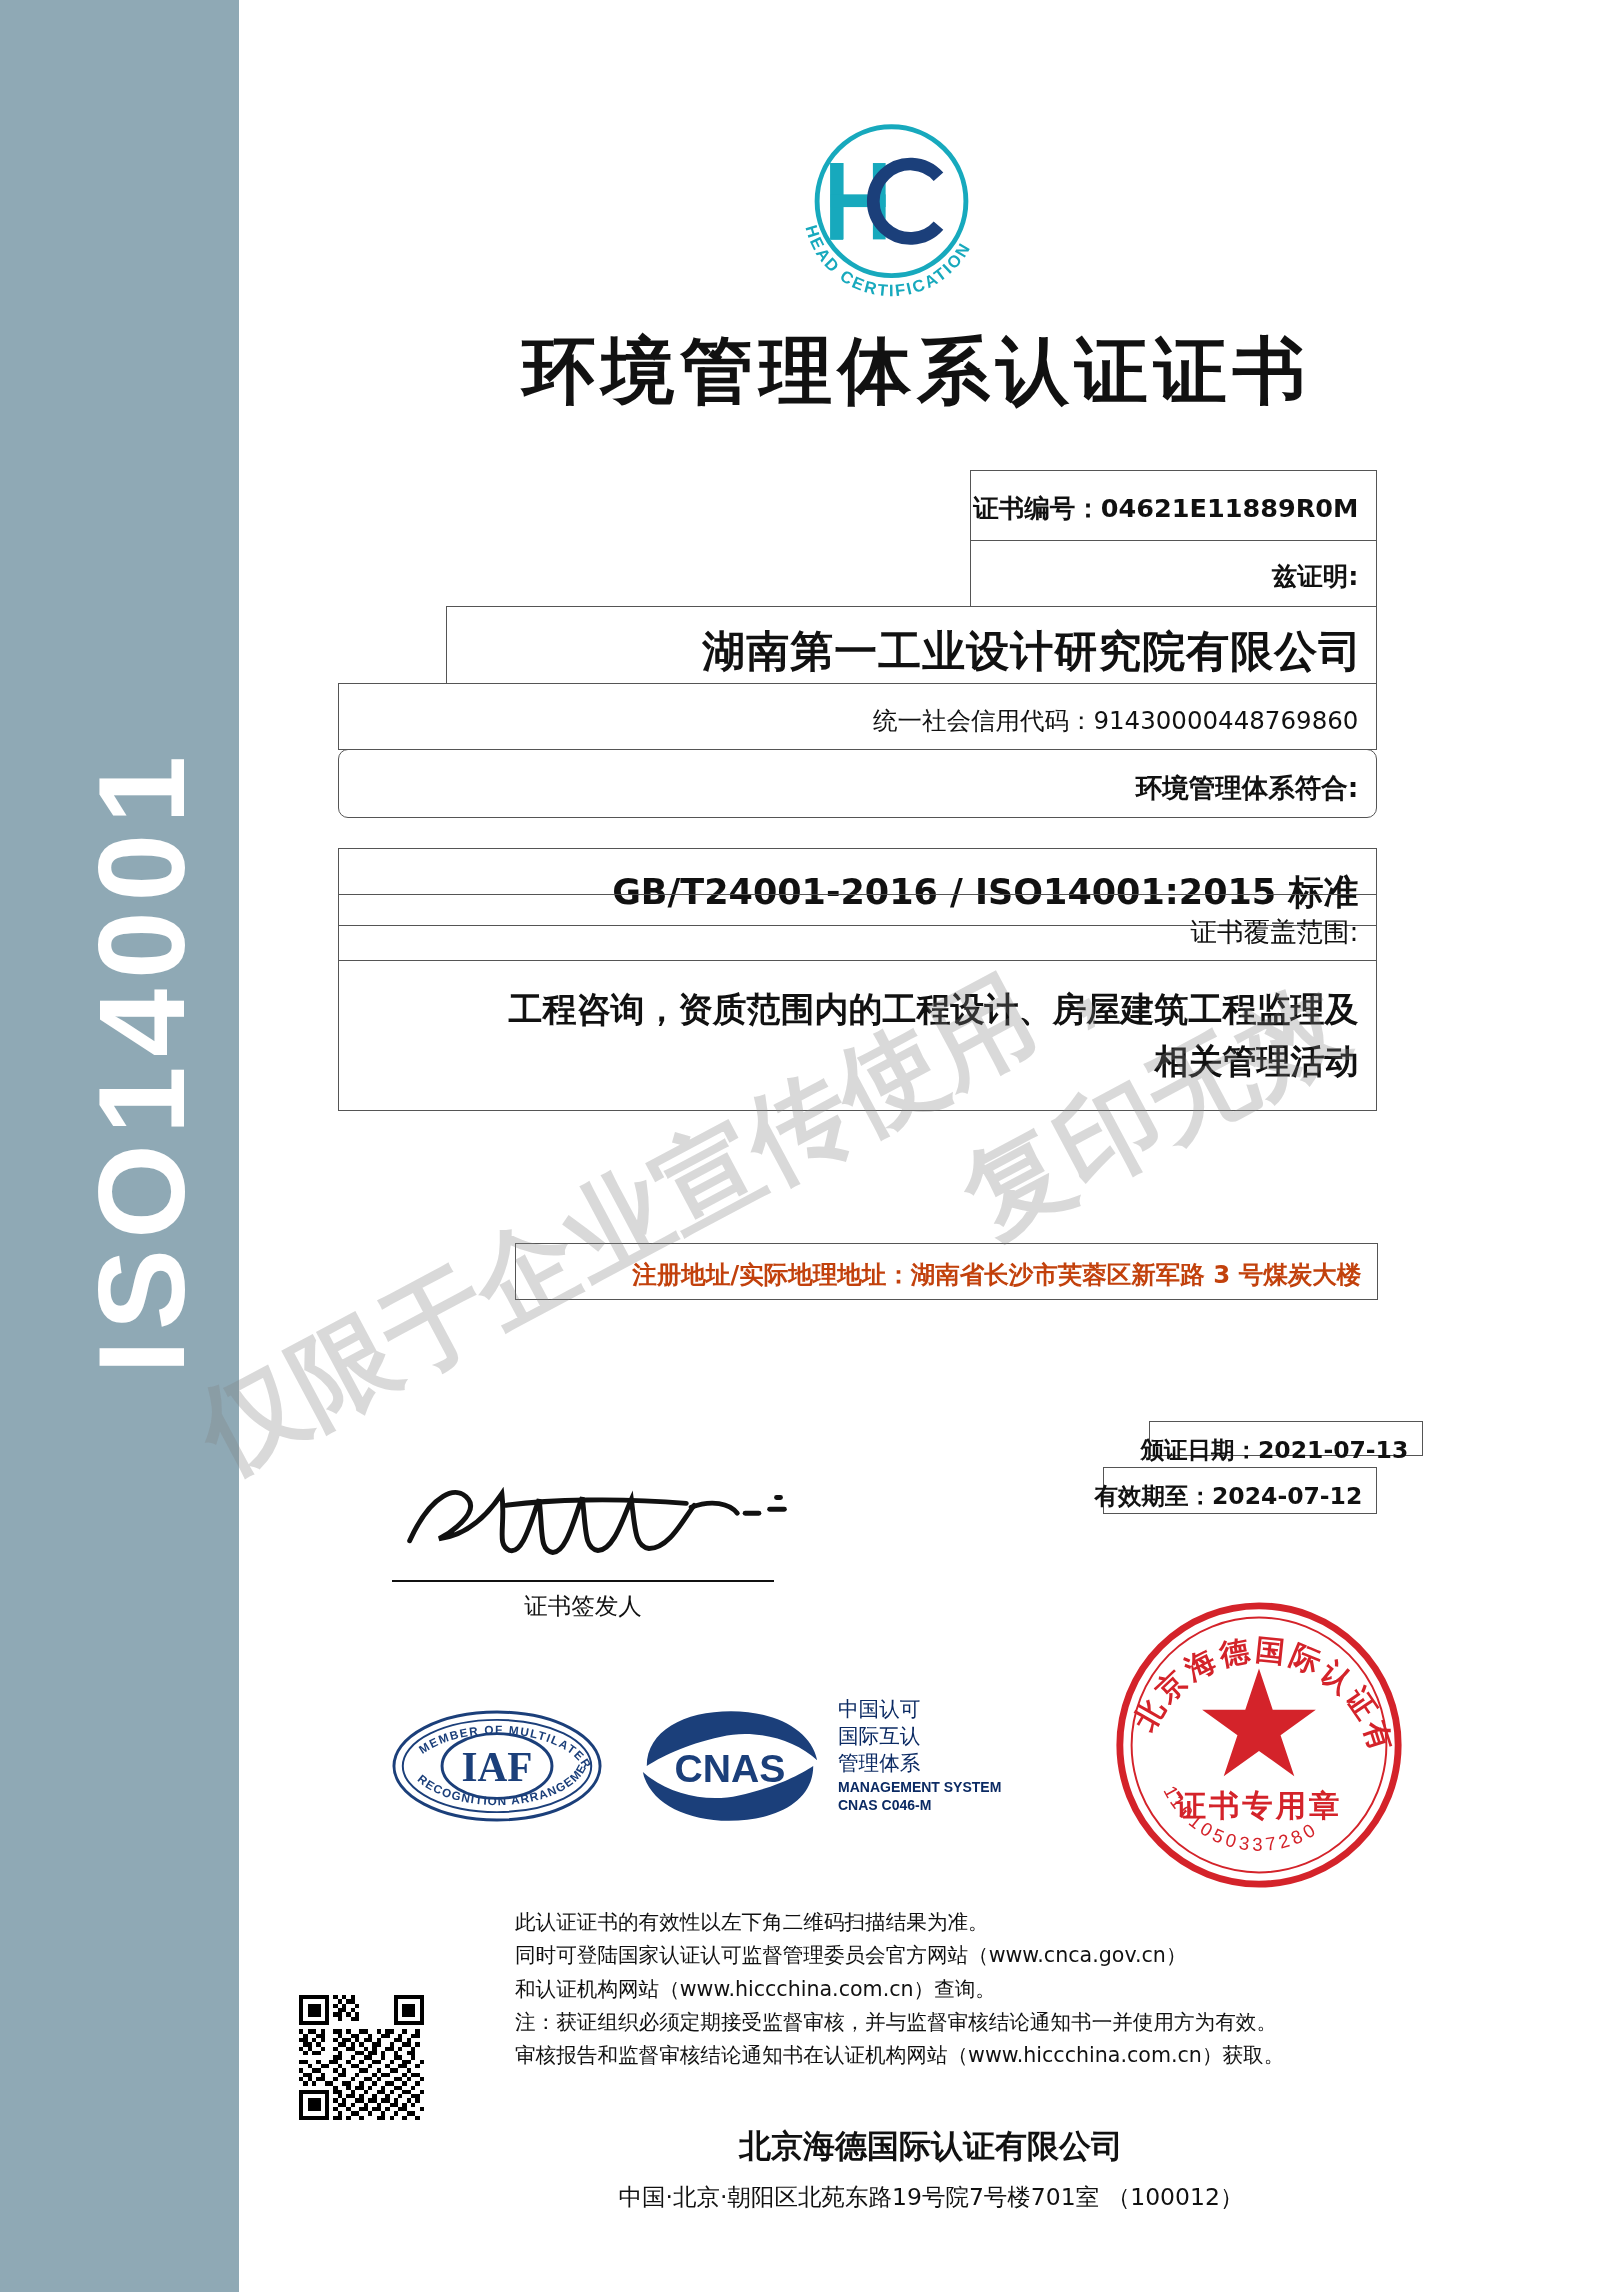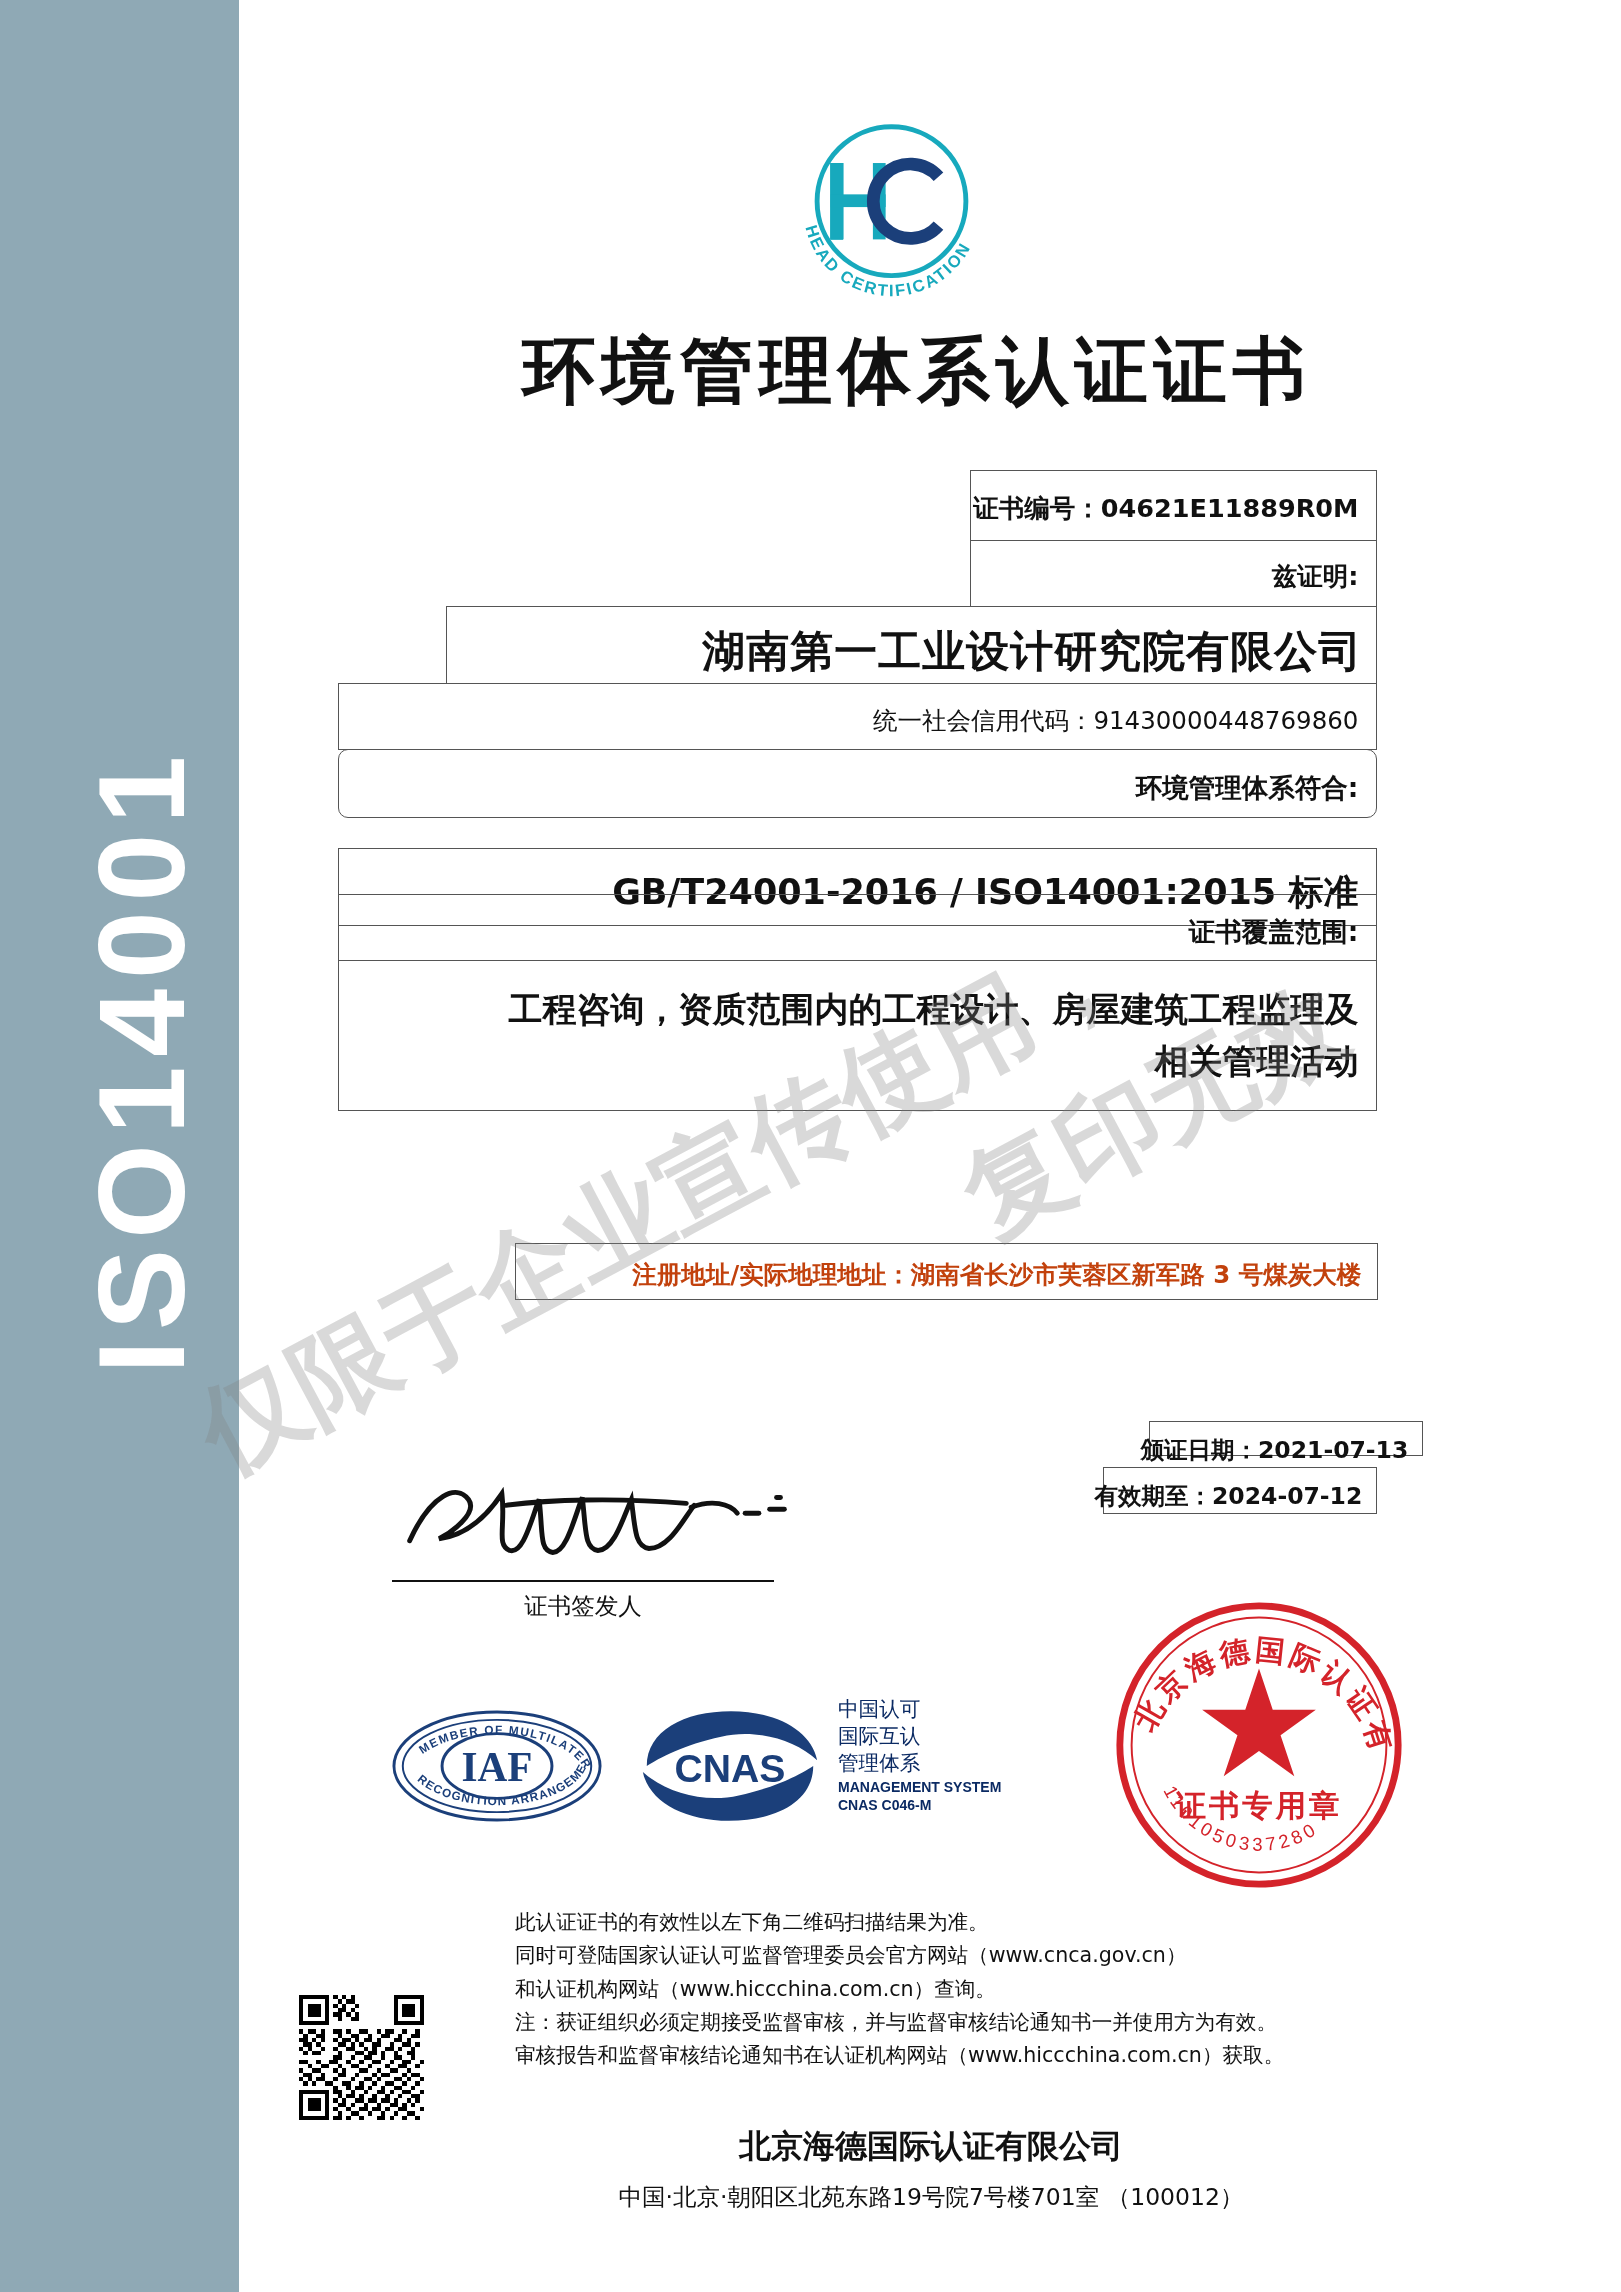--- a/index.html
+++ b/index.html
@@ -183,21 +183,21 @@
     left: 338px;
     top: 894px;
     width: 1039px;
     height: 67px;
   }
   .scope-label-text {
     position: absolute;
     right: 17.6px;
     top: 18.6px;
     font-size: 26.5px;
-    font-weight: bold;
+    font-weight: normal;
     color: #111;
     white-space: nowrap;
     font-family: "DejaVu Sans", sans-serif;
     margin-left: 8px;
   }
   .scope-box {
     left: 338px;
     top: 960px;
     width: 1039px;
     height: 151px;

